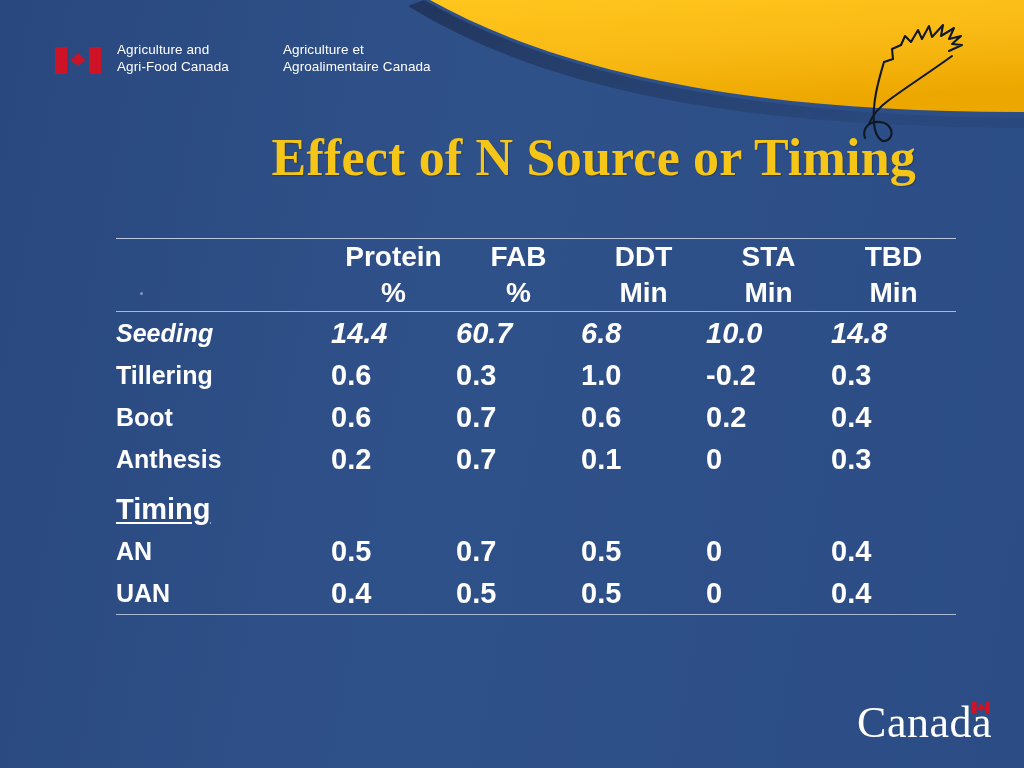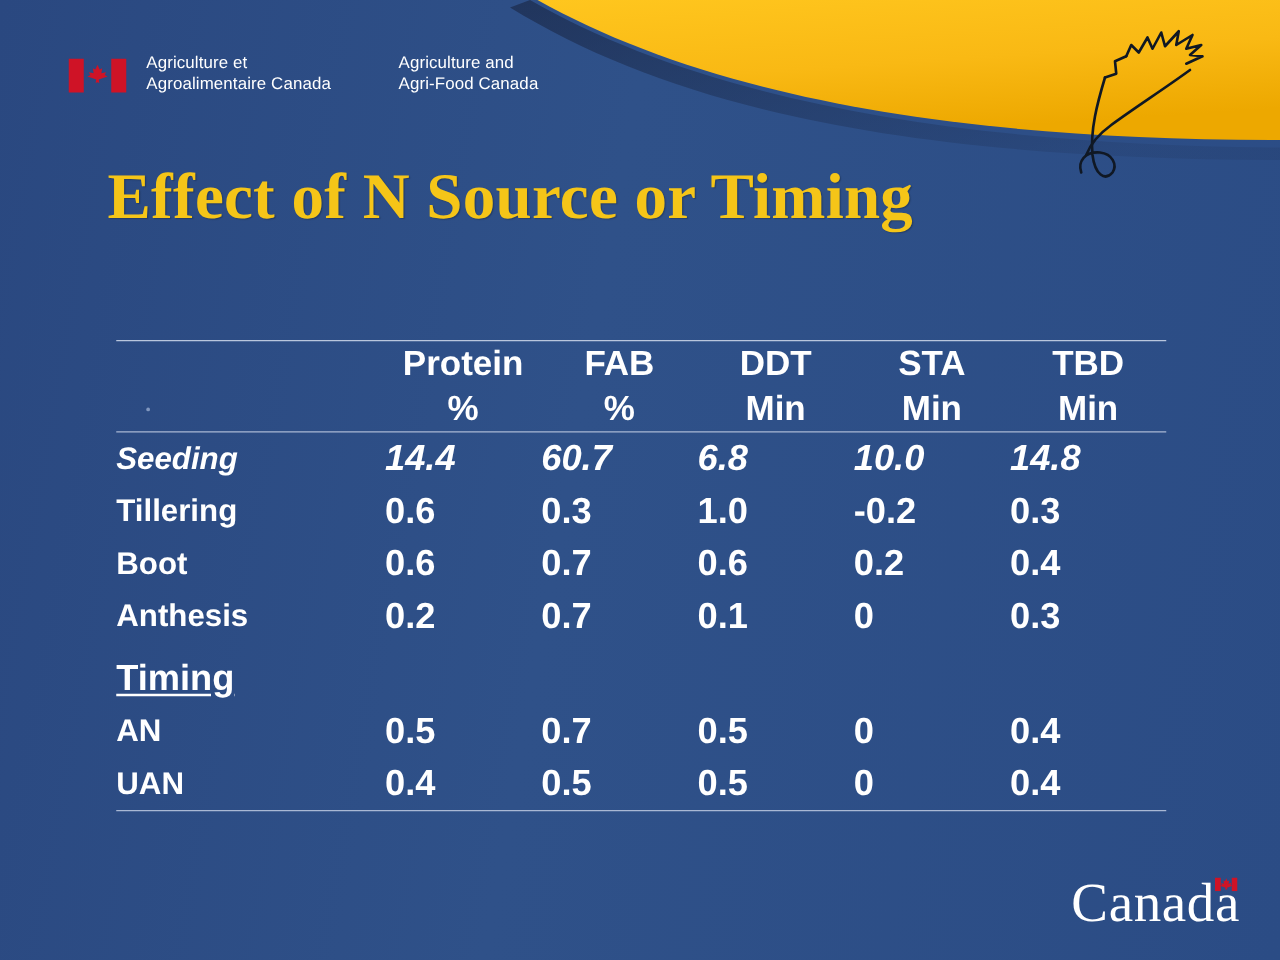--- a/index.html
+++ b/index.html
@@ -85,30 +85,30 @@
     left: 86px;
     top: 128px;
     width: 830px;
     font-family: "Liberation Serif", serif;
     font-weight: bold;
     font-size: 52px;
     line-height: 60px;
     color: #f5c518;
     letter-spacing: .2px;
     text-shadow: 1px 1px 1px rgba(0,0,0,.22);
+    text-align: right;
   }
 
   
   .data-table {
     position: absolute;
-    left: 93px;
+    left: 116px;
     top: 238px;
     width: 840px;
     color: #ffffff;
-    margin-top: 34px;
   }
   .rule {
     height: 1px;
     background: #b9c6dd;
     width: 100%;
   }
   .rule.thin { background: #a9b8d4; }
 
   table.grid {
     width: 840px;
@@ -238,26 +238,26 @@
     <div class="flag-badge">
       <div class="bar left"></div>
       <div class="bar right"></div>
       <svg class="leaf" viewBox="0 0 24 26" xmlns="http://www.w3.org/2000/svg">
         <path d="M12 1 L14.4 6.3 L17.2 4.9 L16.2 10.3 L21.5 9.2 L19.8 12.2 L23 14 L13.4 17.3
                  L14 21 L12 20.2 L10 21 L10.6 17.3 L1 14 L4.2 12.2 L2.5 9.2 L7.8 10.3 L6.8 4.9 L9.6 6.3 Z" fill="#cf1326"></path>
       </svg>
     </div>
     <div class="sig-text">
       <div class="sig-col">
+        <div>Agriculture and</div>
+        <div>Agri-Food Canada</div>
+      </div>
+      <div class="sig-col">
         <div>Agriculture et</div>
         <div>Agroalimentaire Canada</div>
-      </div>
-      <div class="sig-col">
-        <div>Agriculture and</div>
-        <div>Agri-Food Canada</div>
       </div>
     </div>
   </div>
 
   <div class="slide-title">Effect of N Source or Timing</div>
 
   <div class="data-table">
     <div class="rule"></div>
 
     <table class="grid">

